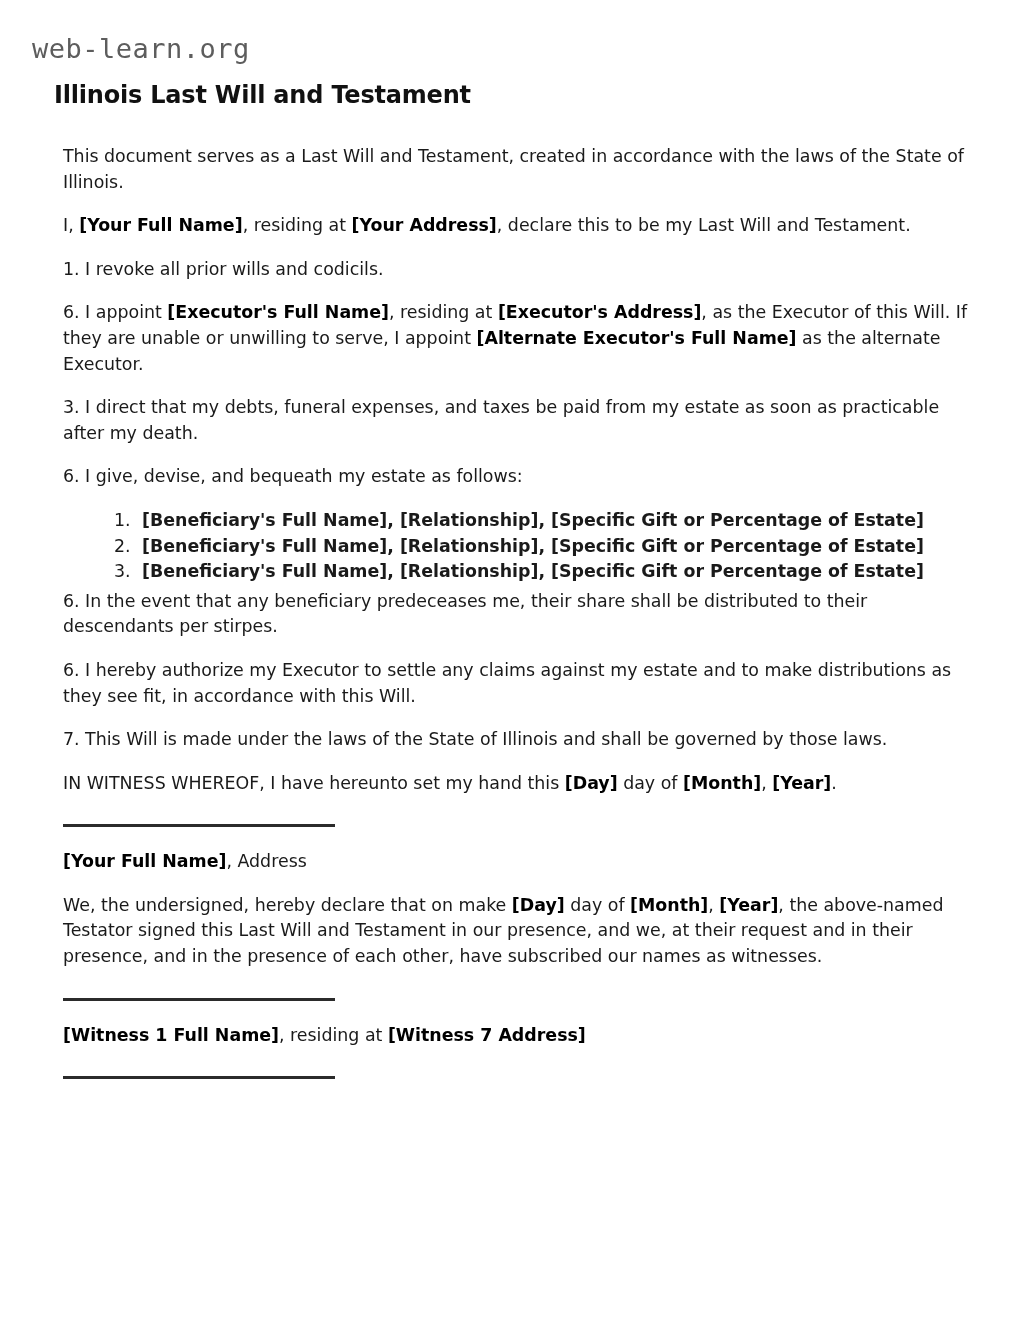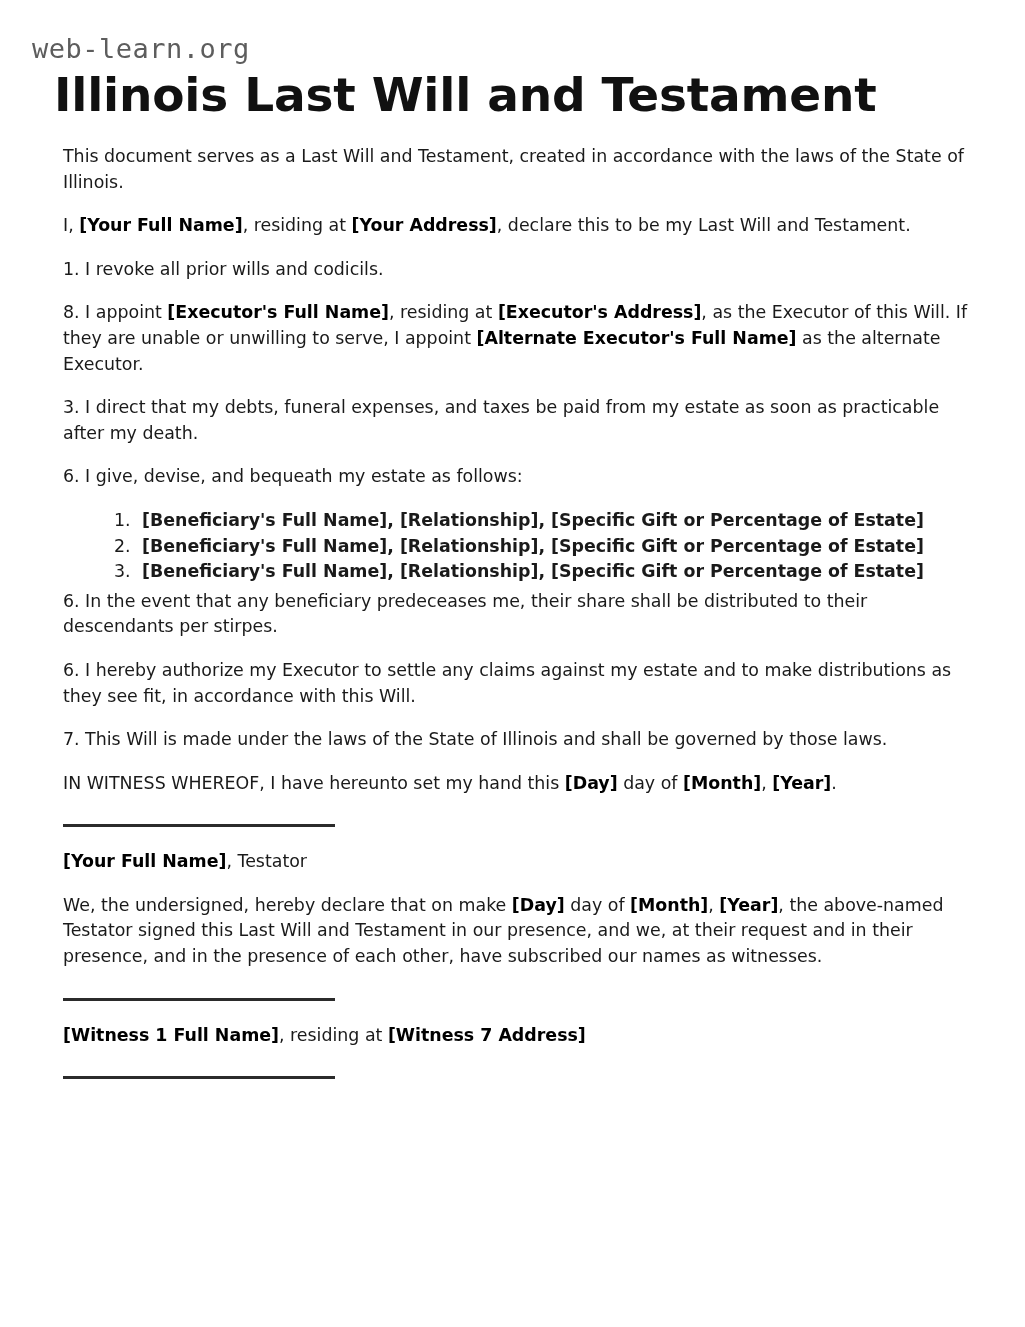--- a/index.html
+++ b/index.html
@@ -35,21 +35,21 @@
     letter-spacing: 0.5px;
     color: #5d5d5d;
     white-space: nowrap;
   }
 
   .doc-title {
     position: absolute;
     left: 54px;
     top: 74px;
     margin: 0;
-    font-size: 47px;
+    font-size: 24px;
     line-height: 42px;
     font-weight: bold;
     letter-spacing: -0.2px;
     color: #111111;
     white-space: nowrap;
   }
 
   .content {
     position: absolute;
     left: 63px;
@@ -113,21 +113,21 @@
 
     <p class="para">
       <span>I, </span><b>[Your Full Name]</b><span>, residing at </span><b>[Your Address]</b><span>, declare this to be my Last Will and Testament.</span>
     </p>
 
     <p class="para">
       <span>1. I revoke all prior wills and codicils.</span>
     </p>
 
     <p class="para">
-      <span>8. I appoint </span><b>[Executor's Full Name]</b><span>, residing at </span><b>[Executor's Address]</b><span>, as the Executor of this Will. If they are unable or unwilling to serve, I appoint </span><b>[Alternate Executor's Full Name]</b><span> as the alternate Executor.</span>
+      <span>6. I appoint </span><b>[Executor's Full Name]</b><span>, residing at </span><b>[Executor's Address]</b><span>, as the Executor of this Will. If they are unable or unwilling to serve, I appoint </span><b>[Alternate Executor's Full Name]</b><span> as the alternate Executor.</span>
     </p>
 
     <p class="para">
       <span>3. I direct that my debts, funeral expenses, and taxes be paid from my estate as soon as practicable after my death.</span>
     </p>
 
     <p class="para">
       <span>6. I give, devise, and bequeath my estate as follows:</span>
     </p>
 
@@ -149,21 +149,21 @@
       <span>7. This Will is made under the laws of the State of Illinois and shall be governed by those laws.</span>
     </p>
 
     <p class="para">
       <span>IN WITNESS WHEREOF, I have hereunto set my hand this </span><b>[Day]</b><span> day of </span><b>[Month]</b><span>, </span><b>[Year]</b><span>.</span>
     </p>
 
     <hr class="sig-rule">
 
     <p class="para">
-      <b>[Your Full Name]</b><span>, Testator</span>
+      <b>[Your Full Name]</b><span>, Address</span>
     </p>
 
     <p class="para">
       <span>We, the undersigned, hereby declare that on make </span><b>[Day]</b><span> day of </span><b>[Month]</b><span>, </span><b>[Year]</b><span>, the above-named Testator signed this Last Will and Testament in our presence, and we, at their request and in their presence, and in the presence of each other, have subscribed our names as witnesses.</span>
     </p>
 
     <hr class="sig-rule">
 
     <p class="para">
       <b>[Witness 1 Full Name]</b><span>, residing at </span><b>[Witness 7 Address]</b>

